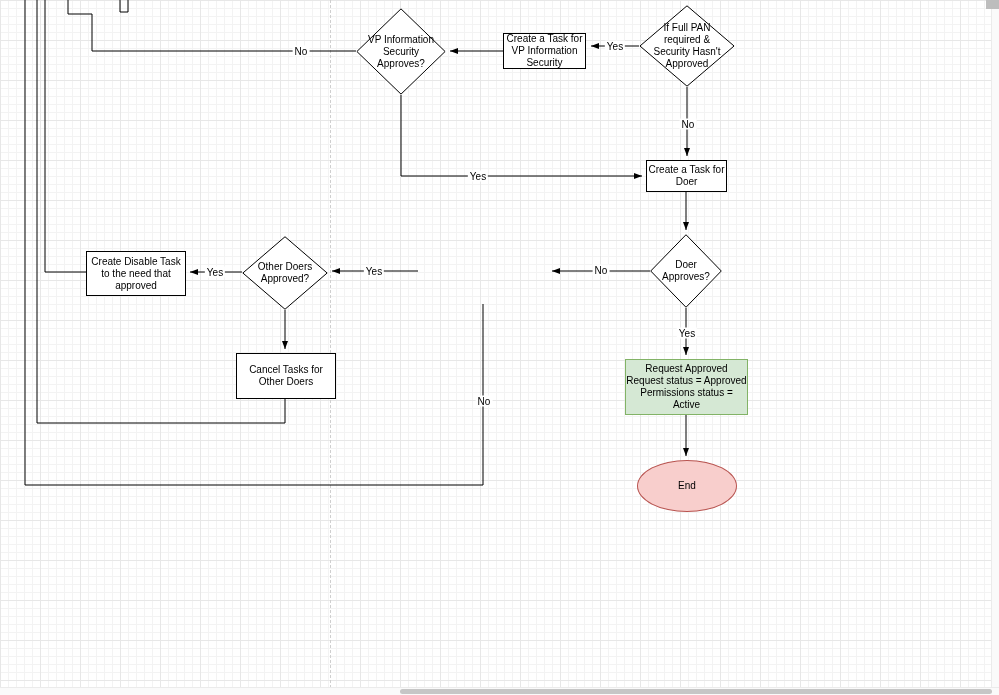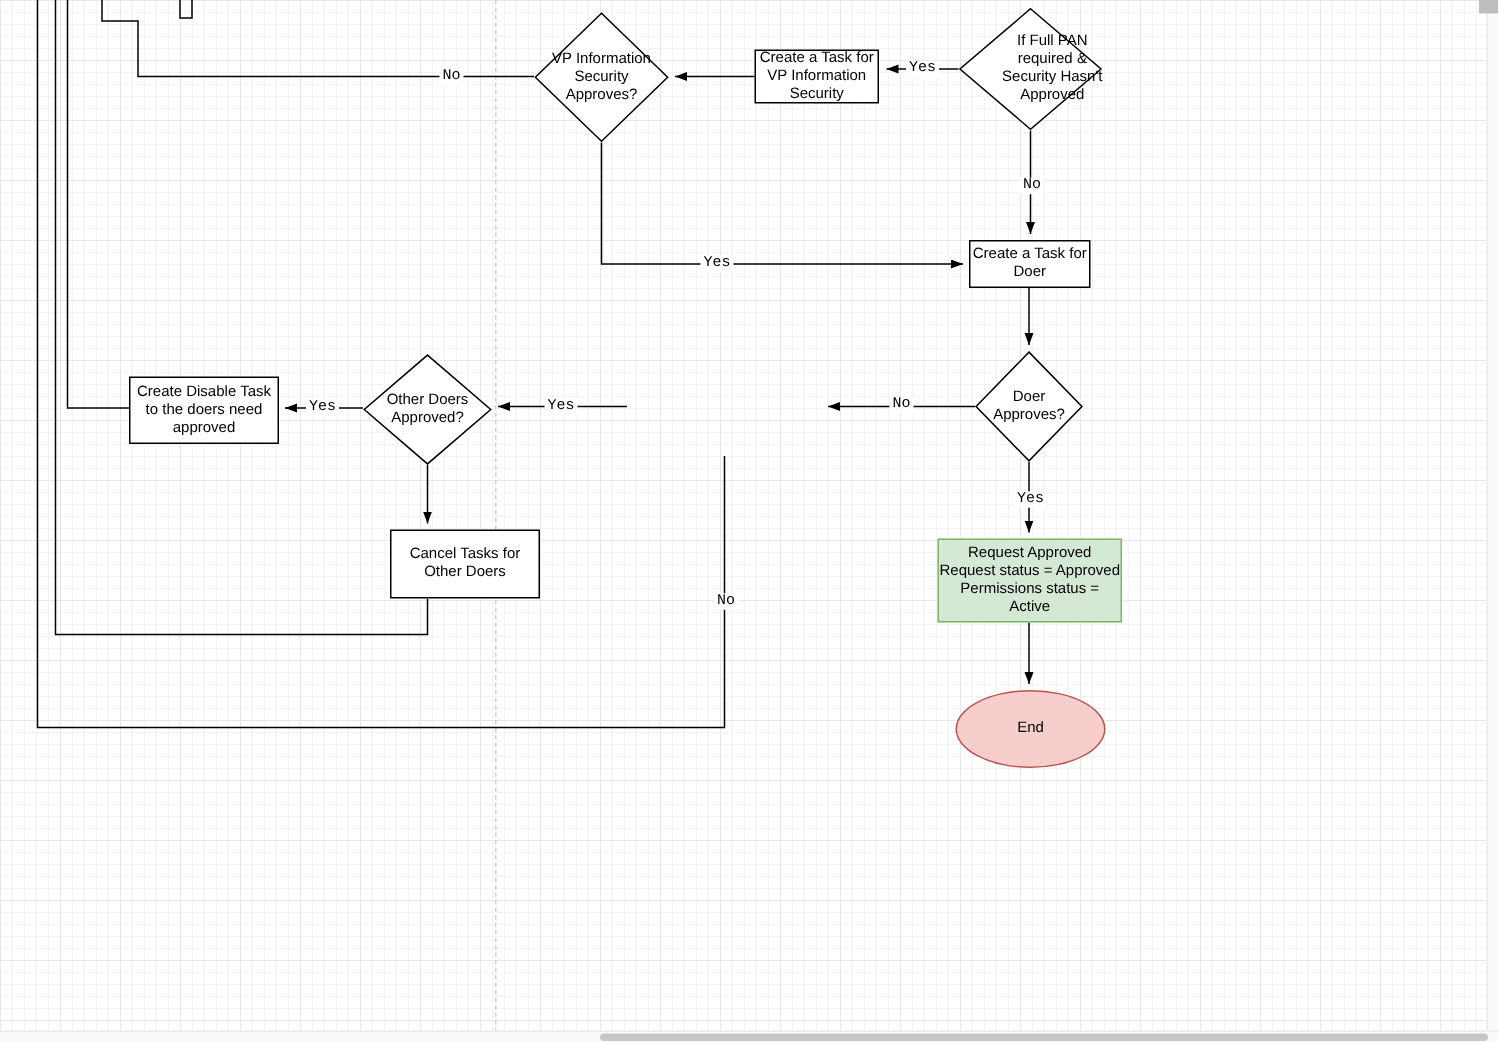--- a/index.html
+++ b/index.html
@@ -31,21 +31,21 @@
   .node .node-label{white-space:pre-line;position:relative;z-index:2;}
   .node.rect{background:#ffffff;border:1px solid #000000;justify-content:center;}
   .node.green{background:#d5e8d4;border:1px solid #82b366;}
   .node.terminator{background:#f8cecc;border:1px solid #b85450;border-radius:50%;}
   .node.diamond{background:transparent;border:none;}
   .diamond .shape{position:absolute;left:0;top:0;width:100%;height:100%;z-index:1;}
   .diamond .shape polygon{fill:#ffffff;stroke:#000000;vector-effect:non-scaling-stroke;}
   .diamond .node-label{max-width:88%;}
   .edge-label{
     position:absolute;transform:translate(-50%,-50%);
-    background:#ffffff;padding:0 2px;font-size:10px;color:#000;z-index:3;white-space:nowrap;font-family:Liberation Mono, monospace;
+    background:#ffffff;padding:0 2px;font-size:10px;color:#000;z-index:3;white-space:nowrap;
   }
   
   #vscroll-track{position:absolute;right:0;top:0;width:8px;height:688px;background:#fafafa;border-left:1px solid #ebebeb;box-sizing:border-box;}
   #vscroll-thumb{position:absolute;right:0;top:0;width:13px;height:9px;background:#bdbdbd;}
   #hscroll-track{position:absolute;left:0;top:687px;width:999px;height:8px;background:#fafafa;border-top:1px solid #ebebeb;box-sizing:border-box;}
   #hscroll-thumb{position:absolute;left:400px;top:689px;width:592px;height:5px;background:#c6c6c6;border-radius:3px;}
 </style>
 </head>
 <body>
 
@@ -71,21 +71,21 @@
       <polyline points="242,272 190,272" marker-end="url(#arrow)"></polyline>
       <polyline points="285,310 285,349" marker-end="url(#arrow)"></polyline>
       <polyline points="483,304 483,485 25,485 25,-1"></polyline>
       <polyline points="686,308 686,355" marker-end="url(#arrow)"></polyline>
       <polyline points="686,415 686,456" marker-end="url(#arrow)"></polyline>
       <polyline points="285,399 285,423 37,423 37,-1"></polyline>
       <polyline points="86,272 45,272 45,-1"></polyline>
       <polyline points="120,-1 120,12 128,12 128,-1"></polyline>
     </svg>
 
-    <div class="node diamond" style="left:639px;top:5px;width:96px;height:82px;justify-content:flex-end;">
+    <div class="node diamond" style="left:639px;top:5px;width:96px;height:82px;">
       <svg class="shape" viewBox="0 0 100 100" preserveAspectRatio="none">
           <polygon points="50,1 99,50 50,99 1,50"></polygon>
         </svg>
       <span class="node-label">If Full PAN
 required &amp;
 Security Hasn't
 Approved</span>
     </div>
 
     <div class="node rect" style="left:503px;top:33px;width:83px;height:36px;">
@@ -119,25 +119,25 @@
     <div class="node diamond" style="left:242px;top:236px;width:86px;height:74px;">
       <svg class="shape" viewBox="0 0 100 100" preserveAspectRatio="none">
           <polygon points="50,1 99,50 50,99 1,50"></polygon>
         </svg>
       <span class="node-label">Other Doers
 Approved?</span>
     </div>
 
     <div class="node rect" style="left:86px;top:251px;width:100px;height:45px;">
       <span class="node-label">Create Disable Task
-to the doers need
+to the need that
 approved</span>
     </div>
 
-    <div class="node rect" style="left:236px;top:353px;width:100px;height:46px;margin-left:24px;">
+    <div class="node rect" style="left:236px;top:353px;width:100px;height:46px;">
       <span class="node-label">Cancel Tasks for
 Other Doers</span>
     </div>
 
     <div class="node green" style="left:625px;top:359px;width:123px;height:56px;">
       <span class="node-label">Request Approved
 Request status = Approved
 Permissions status = Active</span>
     </div>
 

